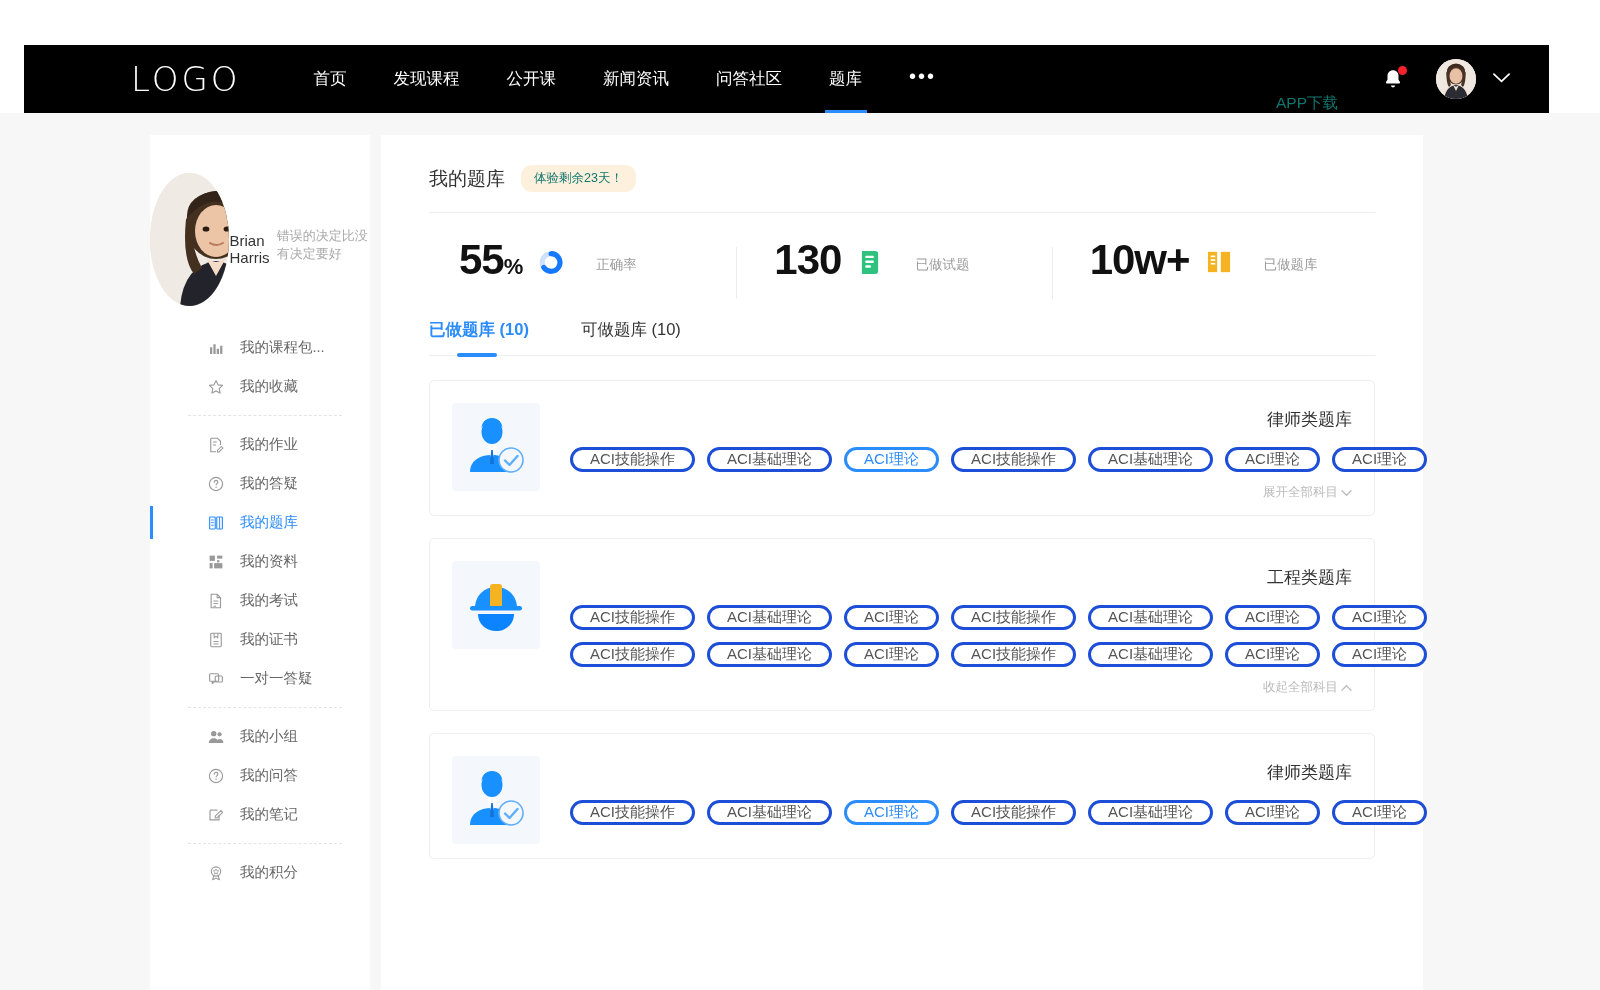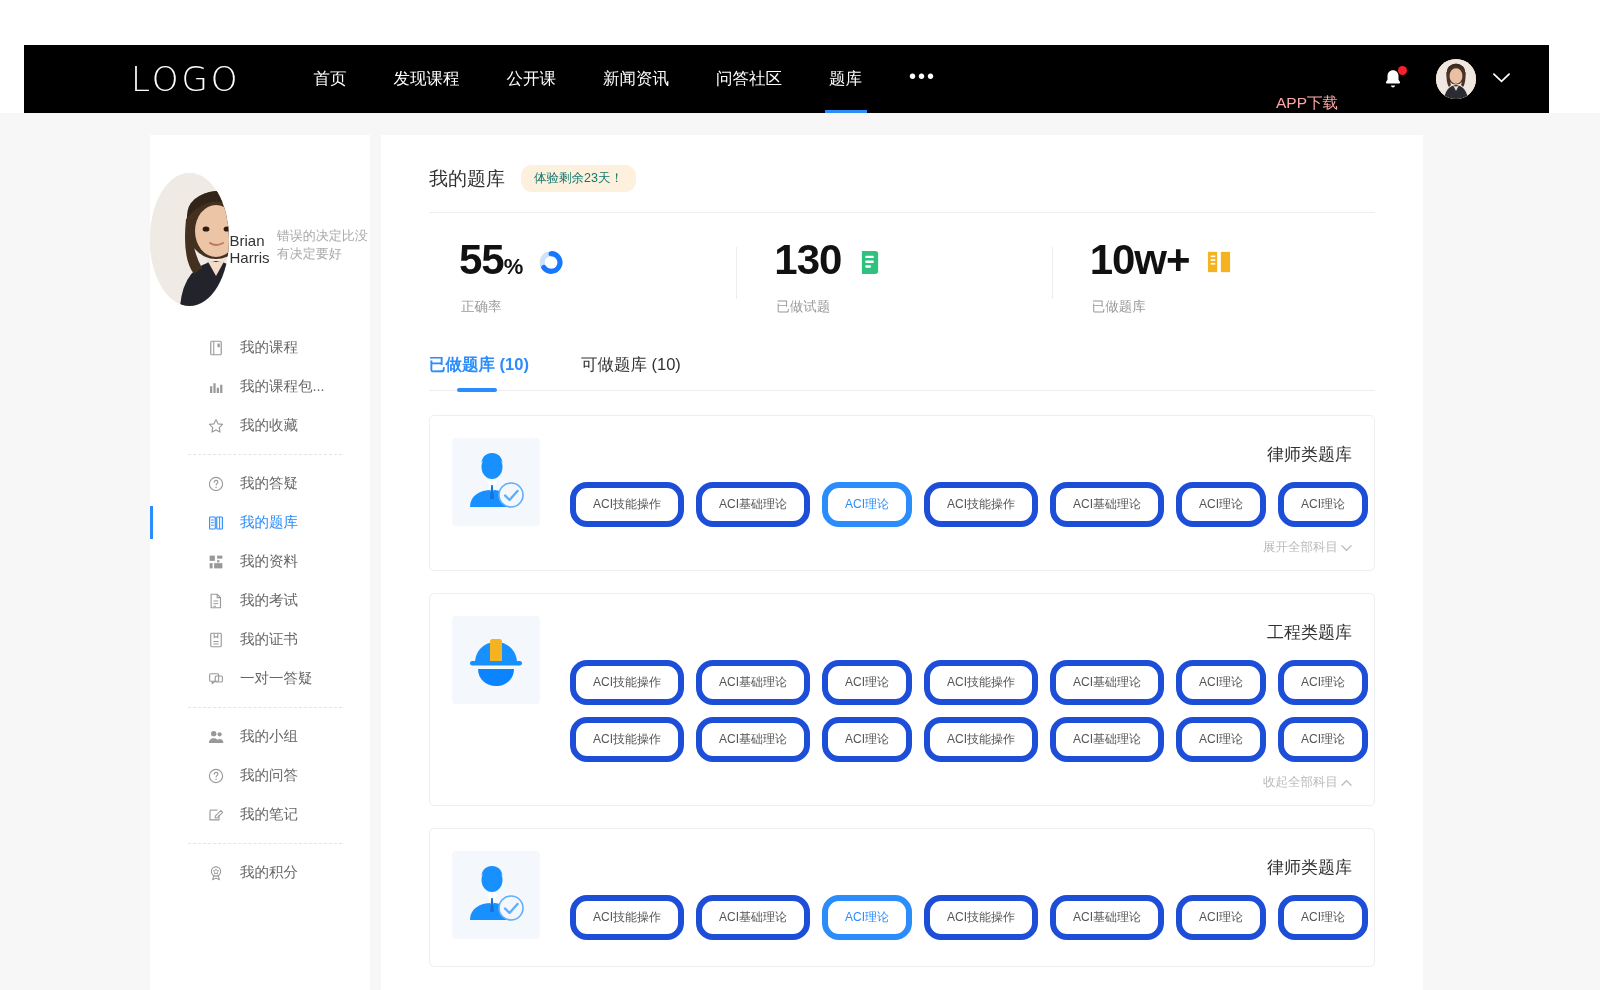--- a/index.html
+++ b/index.html
@@ -34,21 +34,21 @@
     margin-right: 47px;
     height: 84px; display: flex; align-items: center;
     cursor: pointer;
   }
   .nav-link.active::after {
     content: ""; position: absolute; left: 50%; transform: translateX(-50%);
     bottom: 8px; width: 42px; height: 3px; background: #2b8cfb;
   }
   .nav-dots { color: #fff; font-size: 20px; letter-spacing: 2px; cursor: pointer; margin-top:-6px;}
   .nav-right { margin-left: auto; display: flex; align-items: center; margin-right: 38px; }
-  .app-download { color: #fca5a5; font-size: 15.5px; margin-right: 44px; cursor: pointer; margin-top: 48px; }
+  .app-download { color: #0f766e; font-size: 15.5px; margin-right: 44px; cursor: pointer; margin-top: 48px; }
   .bell-wrap { position: relative; margin-right: 32px; cursor: pointer; width: 22px; height: 24px;}
   .bell-dot {
     position: absolute; right: -3px; top: -1px;
     width: 9px; height: 9px; background: #f5222d; border-radius: 50%;
   }
   .avatar-nav {
     width: 40px; height: 40px; border-radius: 50%;
     overflow: hidden; margin-right: 16px; cursor: pointer;
     background: #e8e2dc; position: relative;
   }
@@ -104,21 +104,21 @@
   .panel-title { font-size: 19px; color: #333; }
   .trial-badge {
     margin-left: 16px;
     background: #fdf0dc; color: #0f766e;
     font-size: 12.5px; padding: 5px 13px; border-radius: 11px;
     white-space: nowrap;
   }
 
   
   .stats { display: flex; margin-top: 26px; padding-bottom: 8px; }
-  .stat { flex: 1; position: relative; display: flex; flex-direction: column; }
+  .stat { flex: 1; position: relative; display: flex; flex-direction: row; }
   .stat + .stat::before {
     content:""; position:absolute; left: -8px; top: 8px; width:1px; height: 52px; background:#ededed;
   }
   .stat-row { display: flex; align-items: center; padding-left: 30px; }
   .stat-num { font-size: 42px; color: #111; font-weight: bold; letter-spacing: -1px; line-height: 1; }
   .stat-num .unit { font-size: 22px; font-weight: bold; }
   .stat-ico { margin-left: 16px; width: 26px; height: 26px; display:flex; align-items:center; justify-content:center; margin-top:4px;}
   .stat-label { font-size: 13.5px; color: #9a9a9a; margin-top: 17px; padding-left: 32px; }
 
   
@@ -146,23 +146,23 @@
     width: 88px; height: 88px; border-radius: 4px;
     background: #f4f8fd; flex-shrink: 0;
     display: flex; align-items: center; justify-content: center;
     margin-right: 30px;
   }
   .card-body { flex: 1; min-width: 0; }
   .card-title { font-size: 17px; color: #333; margin-top: 5px; }
   .tag-rows { margin-top: 16px; }
   .tag-row { display: flex; gap: 12px; margin-bottom: 12px; }
   .tag {
-    border: 6px solid #1d4ed8; border-radius: 17px;
-    font-size: 12px; color: #555;
-    padding: 8px 17px; background: #fff;
+    border: 3px solid #1d4ed8; border-radius: 17px;
+    font-size: 15px; color: #555;
+    padding: 0 17px; background: #fff;
     white-space: nowrap; cursor: pointer;
   }
   .tag.sel { border-color: #2b8cfb; color: #2b8cfb; }
   .card-foot { display: flex; justify-content: flex-end; margin-top: 2px; }
   .expand-link { font-size: 12.5px; color: #bbbbbb; cursor: pointer; display:flex; align-items:center; gap:3px;}
 </style>
 </head>
 <body>
 
 <div class="page">
@@ -232,47 +232,49 @@
               <path d="M60 70 Q66 74 73 70" stroke="#b9795e" stroke-width="2" fill="none" stroke-linecap="round"></path>
             </svg>
           </div>
           <div class="profile-name">Brian Harris</div>
           <div class="profile-motto">错误的决定比没有决定要好</div>
         </div>
         <div class="menu" id="sidebar-menu">
             <div class="menu-item">
               <span class="mi-icon">
                 <svg width="18" height="18" viewBox="0 0 24 24">
-                  <rect x="5" y="3" width="14" height="18" rx="1.5" fill="none" stroke="#999999" stroke-width="1.6"></rect>
-                  <line x1="9" y1="3" x2="9" y2="21" stroke="#999999" stroke-width="1.4"></line>
-                  <rect x="14" y="6" width="3" height="5" fill="#999999"></rect>
-                </svg>
-              </span>
-              <span class="mi-label">我的课程</span>
-            </div>
-            <div class="menu-item">
-              <span class="mi-icon">
-                <svg width="18" height="18" viewBox="0 0 24 24">
                   <rect x="4" y="11" width="3" height="9" fill="#999999"></rect>
                   <rect x="8.5" y="7" width="3" height="13" fill="#999999"></rect>
                   <rect x="13" y="13" width="3" height="7" fill="#999999"></rect>
                   <rect x="17.5" y="9" width="3" height="11" fill="#999999"></rect>
                 </svg>
               </span>
               <span class="mi-label">我的课程包...</span>
             </div>
             <div class="menu-item">
               <span class="mi-icon">
                 <svg width="18" height="18" viewBox="0 0 24 24">
                   <path d="M12 3.5l2.7 5.6 6 .8-4.4 4.2 1.1 6-5.4-2.9-5.4 2.9 1.1-6L3.3 9.9l6-.8z" fill="none" stroke="#999999" stroke-width="1.5" stroke-linejoin="round"></path>
                 </svg>
               </span>
               <span class="mi-label">我的收藏</span>
             </div>
             <div class="menu-divider"></div>
+            <div class="menu-item">
+              <span class="mi-icon">
+                <svg width="18" height="18" viewBox="0 0 24 24">
+                  <path d="M5 3h9l4 4v5" fill="none" stroke="#999999" stroke-width="1.5"></path>
+                  <path d="M5 3v18h7" fill="none" stroke="#999999" stroke-width="1.5"></path>
+                  <line x1="8" y1="8" x2="13" y2="8" stroke="#999999" stroke-width="1.4"></line>
+                  <line x1="8" y1="12" x2="12" y2="12" stroke="#999999" stroke-width="1.4"></line>
+                  <path d="M14 19l5-5 2.2 2.2-5 5H14z" fill="none" stroke="#999999" stroke-width="1.4" stroke-linejoin="round"></path>
+                </svg>
+              </span>
+              <span class="mi-label">我的作业</span>
+            </div>
             <div class="menu-item">
               <span class="mi-icon">
                 <svg width="18" height="18" viewBox="0 0 24 24">
                   <circle cx="12" cy="12" r="8.8" fill="none" stroke="#999999" stroke-width="1.5"></circle>
                   <path d="M9.6 9.6c0-1.4 1.1-2.4 2.5-2.4s2.4 1 2.4 2.3c0 2-2.3 2-2.3 3.6" fill="none" stroke="#999999" stroke-width="1.5" stroke-linecap="round"></path>
                   <circle cx="12.1" cy="16.3" r="1" fill="#999999"></circle>
                 </svg>
               </span>
               <span class="mi-label">我的答疑</span>
             </div>

